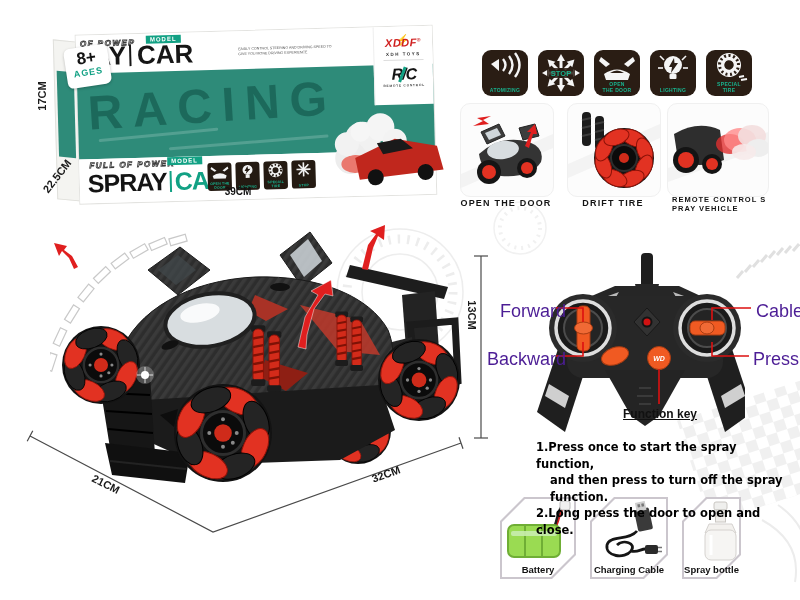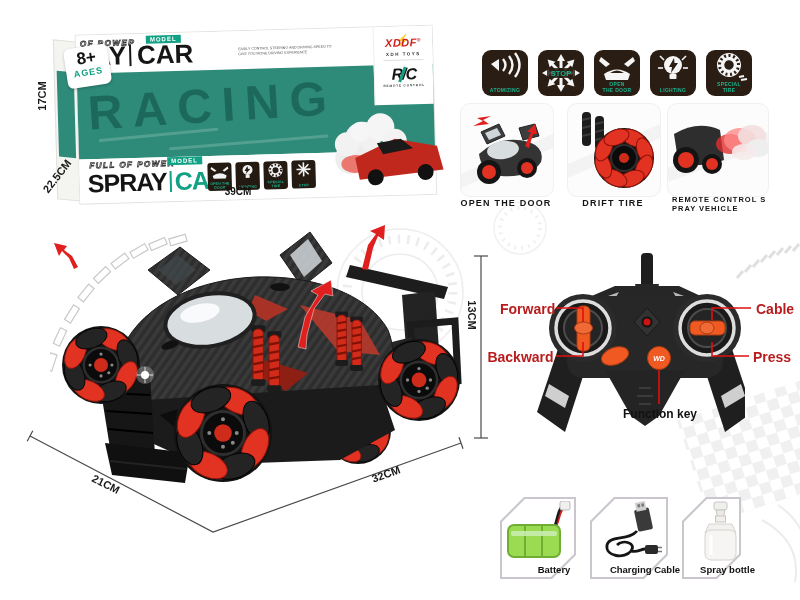--- a/index.html
+++ b/index.html
@@ -50,33 +50,33 @@
   .dimbig{font-weight:800;font-size:10px;color:#111;}
   
   .ftile{top:50px;width:46px;height:46px;background:#2A1D14;border-radius:9px;}
   .ftile .fl{position:absolute;bottom:3px;left:0;width:100%;text-align:center;font-size:5px;
              font-weight:800;color:#18B38E;letter-spacing:.3px;line-height:5.5px;}
   
   .card{top:103px;height:92px;background:#fcfcfc;border:1px solid #f0f0f0;border-radius:10px;overflow:hidden;}
   .plabel{font-weight:900;font-size:9px;letter-spacing:1.2px;color:#141414;}
   .plabel2{font-weight:900;font-size:7.5px;letter-spacing:1px;color:#141414;line-height:8.5px;}
   
-  .rlabel{font-size:14px;font-weight:700;color:#b91c1c;}
-  .rlabel-b{font-size:12px;font-weight:800;color:#111;}
+  .rlabel{font-size:18px;font-weight:400;color:#4c1d95;}
+  .rlabel-b{font-size:12px;font-weight:800;color:#111;text-decoration:underline;}
   
   #instr{left:536px;top:439px;width:262px;font-family:"DejaVu Sans",sans-serif;
          font-weight:700;font-size:11.5px;line-height:16.5px;color:#000;}
   #instr .in2{padding-left:14px;}
   
   .accbox{top:497px;height:82px;}
   .accouter{position:absolute;inset:0;background:#cbc6cd;
             clip-path:polygon(24px 0,100% 0,100% calc(100% - 24px),calc(100% - 24px) 100%,0 100%,0 24px);}
   .accinner{position:absolute;inset:2px;background:#fff;
             clip-path:polygon(23px 0,100% 0,100% calc(100% - 23px),calc(100% - 23px) 100%,0 100%,0 23px);}
-  .acclabel{position:absolute;bottom:4px;left:16px;width:100%;text-align:center;
+  .acclabel{position:absolute;bottom:4px;left:0;width:100%;text-align:center;
             font-size:9.5px;font-weight:800;color:#111;}
   svg{display:block;}
 </style>
 </head>
 <body>
 
 <div id="canvas">
 
   <svg class="abs" style="left:0;top:0;z-index:0" width="800" height="600" viewBox="0 0 800 600">
     <defs>
@@ -577,20 +577,25 @@
   <div class="abs dim ctr" style="left:80px;top:478px;width:52px;transform:rotate(27deg);z-index:4">21CM</div>
   <div class="abs dim ctr" style="left:360px;top:468px;width:52px;transform:rotate(-20deg);z-index:4">32CM</div>
   <div class="abs dim ctr" style="left:452px;top:309px;width:40px;transform:rotate(90deg);z-index:4">13CM</div>
 
   <div class="abs rlabel" style="left:500px;top:301px;width:54px;text-align:right;z-index:4">Forward</div>
   <div class="abs rlabel" style="left:487px;top:349px;width:67px;text-align:center;z-index:4">Backward</div>
   <div class="abs rlabel" style="left:756px;top:301px;z-index:4">Cable</div>
   <div class="abs rlabel" style="left:753px;top:349px;z-index:4">Press</div>
   <div class="abs rlabel-b ctr" style="left:619px;top:407px;width:82px;z-index:4">Function key</div>
 
+  <div class="abs" id="instr" style="z-index:4">
+    <div>1.Press once to start the spray function,</div>
+    <div class="in2">and then press to turn off the spray function.</div>
+    <div>2.Long press the door to open and close.</div>
+  </div>
 
   <div class="abs accbox" style="left:500px;width:76px;z-index:2">
     <div class="accouter"></div>
       <div class="accinner"></div>
     <svg class="abs" style="left:4px;top:4px" width="68" height="58" viewBox="0 0 68 58">
       <path d="M50,28 C56,20 54,12 60,6" stroke="#cf1f1f" stroke-width="2.5" fill="none"></path>
       <path d="M48,30 C54,22 52,12 58,5" stroke="#1a1a1a" stroke-width="2.5" fill="none"></path>
       <rect x="56" y="0" width="10" height="9" rx="2" fill="#f0f0f0" stroke="#bbb"></rect>
       <rect x="4" y="24" width="52" height="32" rx="6" fill="#9ADB52" stroke="#6fae35" stroke-width="2"></rect>
       <line x1="21" y1="25" x2="21" y2="55" stroke="#6fae35" stroke-width="2"></line>

